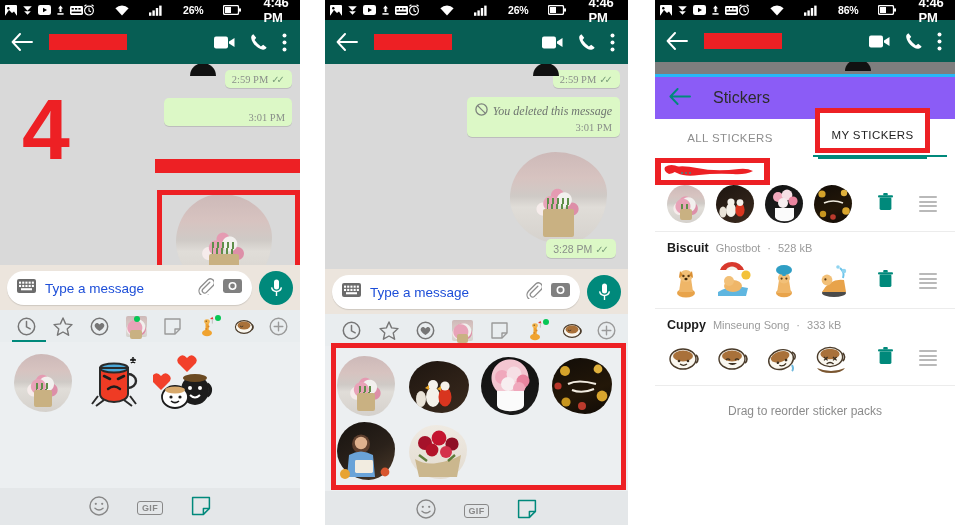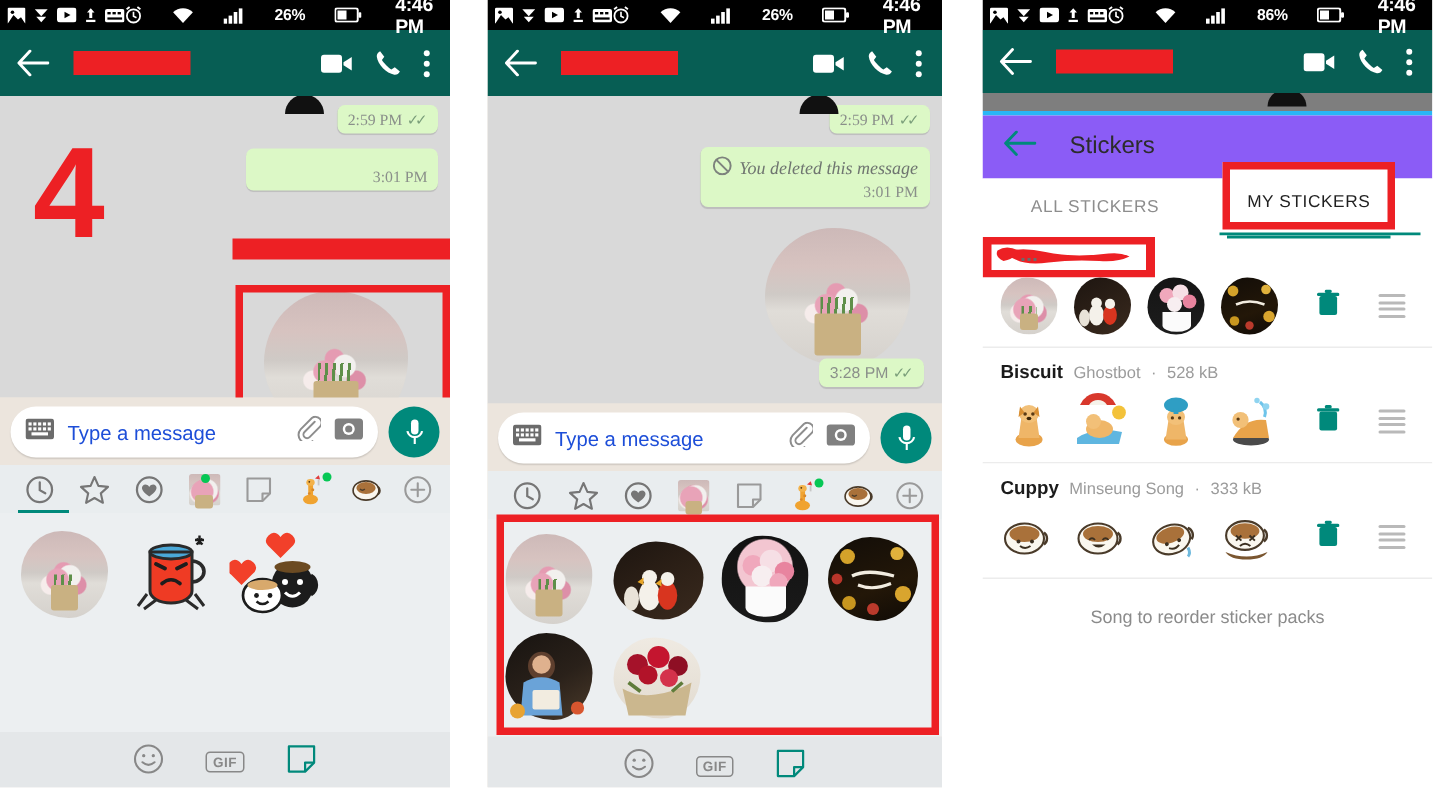--- a/index.html
+++ b/index.html
@@ -1137,17 +1137,17 @@
             <span class="drag-handle">
                 <i></i>
                 <i></i>
                 <i></i>
                 <i></i>
               </span>
           </div>
         </div>
       </div>
 
-      <div class="reorder-hint">Song to reorder sticker packs</div>
+      <div class="reorder-hint">Drag to reorder sticker packs</div>
     </div>
   </div>
 
 </div>
 
 </body></html>

